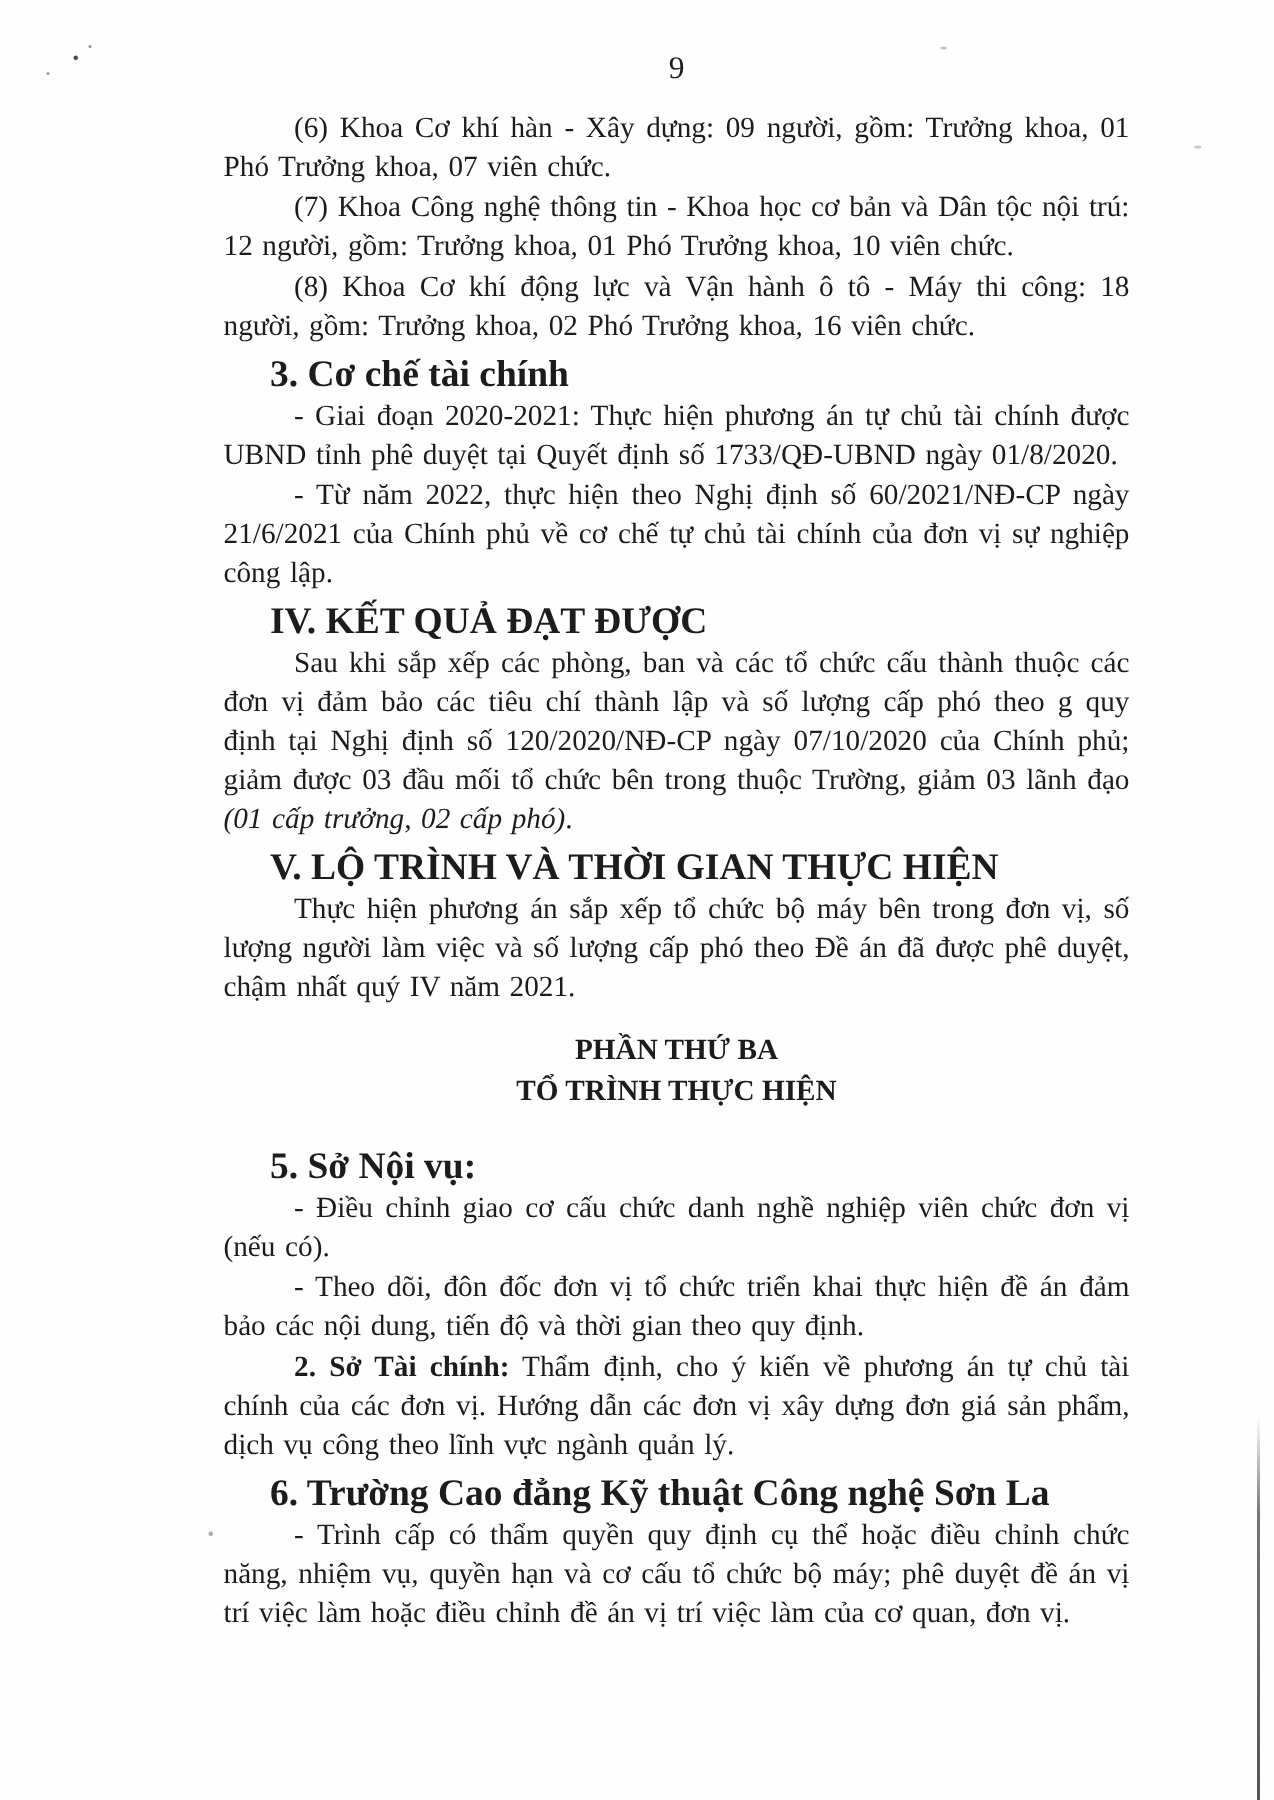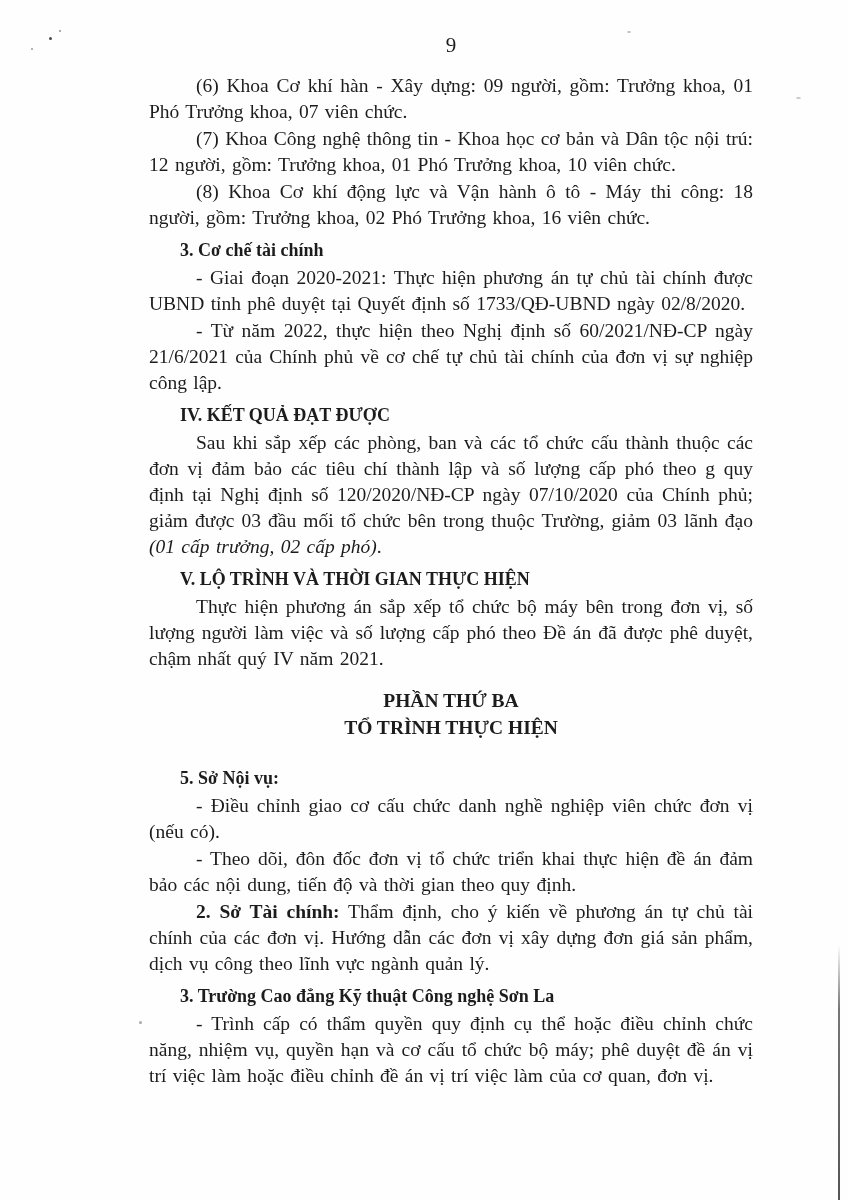--- a/index.html
+++ b/index.html
@@ -26,21 +26,21 @@
   .doc p{margin:0;}
   .paragraph{
     font-size:19.5px;
     line-height:26px;
     text-align:justify;
     text-indent:47px;
     margin:1px 16px !important;
     word-spacing:1.5px;
   }
   .heading{
-    font-size:18px;
+    font-size:25px;
     line-height:26px;
     font-weight:bold;
     text-indent:47px;
     margin:6px 0 2px !important;
   }
   .center-block{
     text-align:center;
     margin:15px 0 24px;
   }
   .center-heading{
@@ -68,35 +68,35 @@
 </head>
 <body>
 
 <div class="page">
   <div class="page-number">9</div>
   <div class="doc">
       <p class="paragraph"><span>(6) Khoa Cơ khí hàn - Xây dựng: 09 người, gồm: Trưởng khoa, 01 Phó Trưởng khoa, 07 viên chức.</span></p>
       <p class="paragraph"><span>(7) Khoa Công nghệ thông tin - Khoa học cơ bản và Dân tộc nội trú: 12 người, gồm: Trưởng khoa, 01 Phó Trưởng khoa, 10 viên chức.</span></p>
       <p class="paragraph"><span>(8) Khoa Cơ khí động lực và Vận hành ô tô - Máy thi công: 18 người, gồm: Trưởng khoa, 02 Phó Trưởng khoa, 16 viên chức.</span></p>
       <p class="heading"><span class="b">3. Cơ chế tài chính</span></p>
-      <p class="paragraph"><span>- Giai đoạn 2020-2021: Thực hiện phương án tự chủ tài chính được UBND tỉnh phê duyệt tại Quyết định số 1733/QĐ-UBND ngày 02/8/2020.</span></p>
+      <p class="paragraph"><span>- Giai đoạn 2020-2021: Thực hiện phương án tự chủ tài chính được UBND tỉnh phê duyệt tại Quyết định số 1733/QĐ-UBND ngày 01/8/2020.</span></p>
       <p class="paragraph"><span>- Từ năm 2022, thực hiện theo Nghị định số 60/2021/NĐ-CP ngày 21/6/2021 của Chính phủ về cơ chế tự chủ tài chính của đơn vị sự nghiệp công lập.</span></p>
       <p class="heading"><span class="b">IV. KẾT QUẢ ĐẠT ĐƯỢC</span></p>
       <p class="paragraph"><span>Sau khi sắp xếp các phòng, ban và các tổ chức cấu thành thuộc các đơn vị đảm bảo các tiêu chí thành lập và số lượng cấp phó theo g quy định tại Nghị định số 120/2020/NĐ-CP ngày 07/10/2020 của Chính phủ; giảm được 03 đầu mối tổ chức bên trong thuộc Trường, giảm 03 lãnh đạo </span><span class="i">(01 cấp trưởng, 02 cấp phó)</span><span>.</span></p>
       <p class="heading"><span class="b">V. LỘ TRÌNH VÀ THỜI GIAN THỰC HIỆN</span></p>
       <p class="paragraph"><span>Thực hiện phương án sắp xếp tổ chức bộ máy bên trong đơn vị, số lượng người làm việc và số lượng cấp phó theo Đề án đã được phê duyệt, chậm nhất quý IV năm 2021.</span></p>
       <div class="center-block">
         <p class="center-heading"><span class="b">PHẦN THỨ BA</span></p>
         <p class="center-heading"><span class="b">TỔ TRÌNH THỰC HIỆN</span></p>
       </div>
       <p class="heading"><span class="b">5. Sở Nội vụ:</span></p>
       <p class="paragraph"><span>- Điều chỉnh giao cơ cấu chức danh nghề nghiệp viên chức đơn vị (nếu có).</span></p>
       <p class="paragraph"><span>- Theo dõi, đôn đốc đơn vị tổ chức triển khai thực hiện đề án đảm bảo các nội dung, tiến độ và thời gian theo quy định.</span></p>
       <p class="paragraph"><span class="b">2. Sở Tài chính:</span><span> Thẩm định, cho ý kiến về phương án tự chủ tài chính của các đơn vị. Hướng dẫn các đơn vị xây dựng đơn giá sản phẩm, dịch vụ công theo lĩnh vực ngành quản lý.</span></p>
-      <p class="heading"><span class="b">3. Trường Cao đẳng Kỹ thuật Công nghệ Sơn La</span></p>
+      <p class="heading"><span class="b">6. Trường Cao đẳng Kỹ thuật Công nghệ Sơn La</span></p>
       <p class="paragraph"><span>- Trình cấp có thẩm quyền quy định cụ thể hoặc điều chỉnh chức năng, nhiệm vụ, quyền hạn và cơ cấu tổ chức bộ máy; phê duyệt đề án vị trí việc làm hoặc điều chỉnh đề án vị trí việc làm của cơ quan, đơn vị.</span></p>
     </div>
   <div class="speck speck-1"></div>
   <div class="speck speck-2"></div>
   <div class="speck speck-3"></div>
   <div class="speck speck-4"></div>
   <div class="speck speck-5"></div>
   <div class="speck speck-6"></div>
   <div class="edge-line"></div>
 </div>

